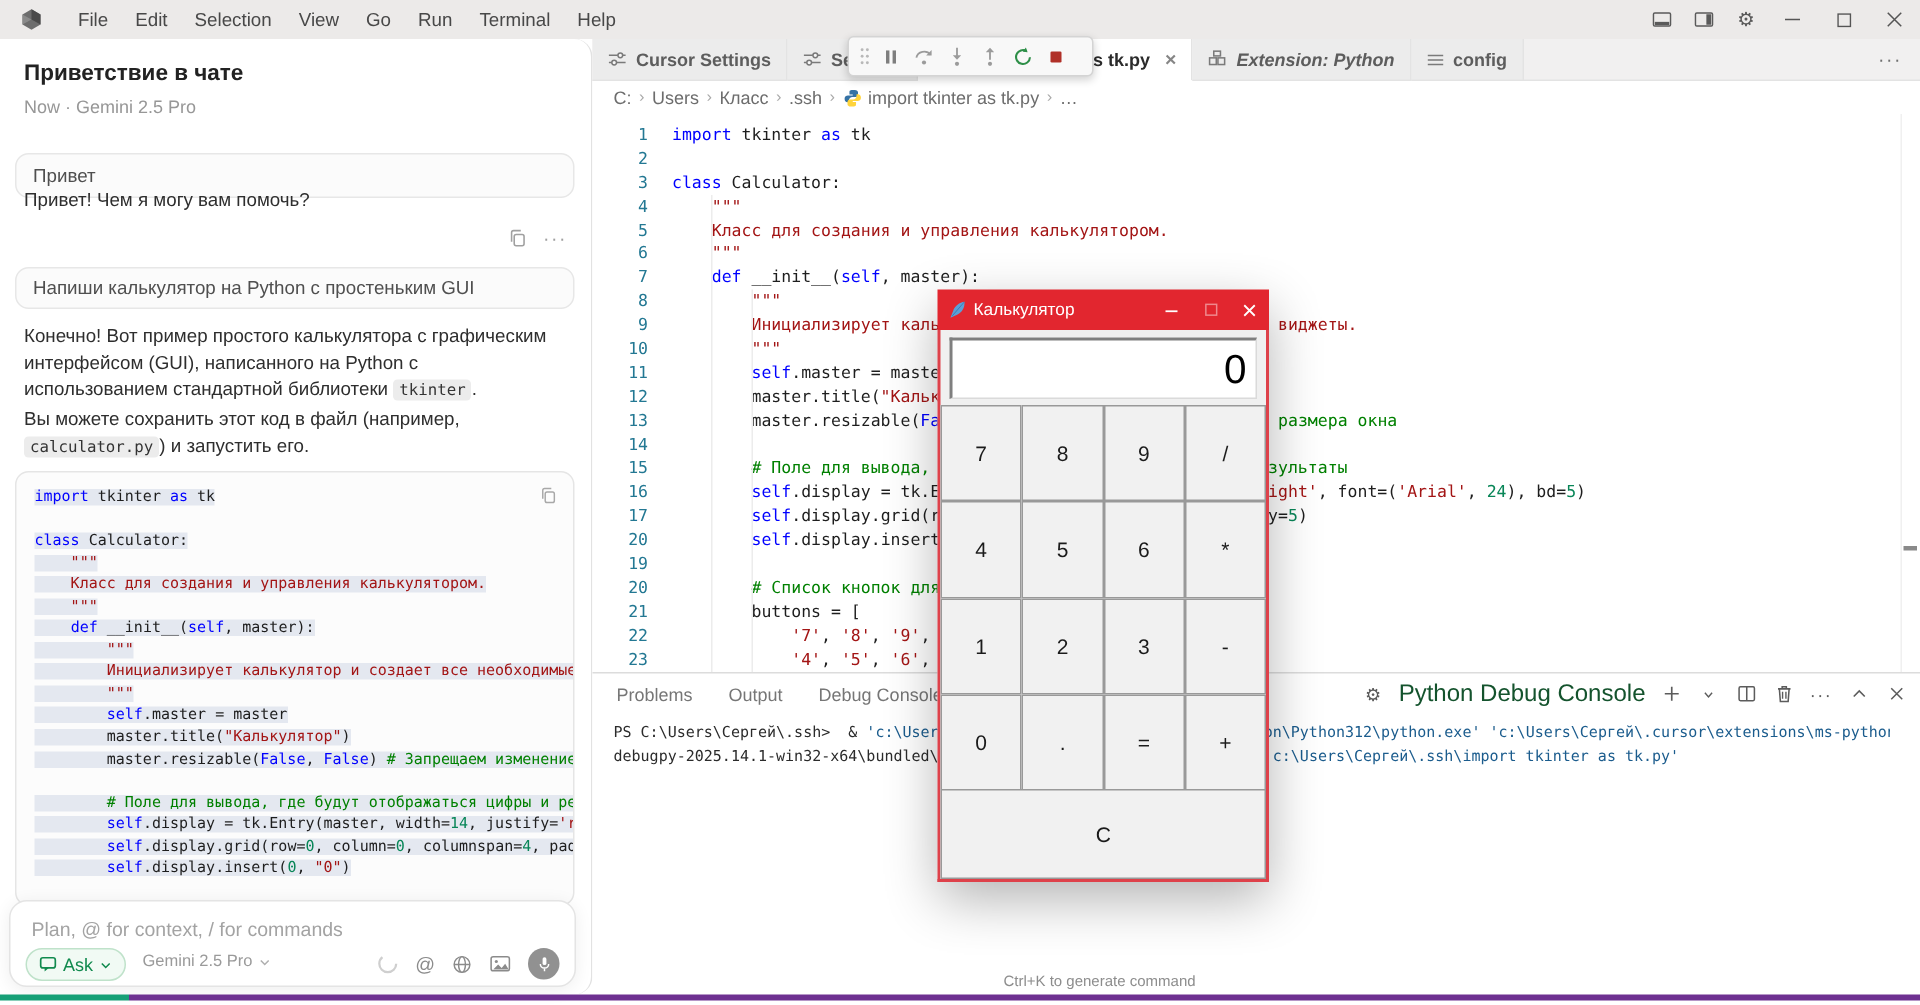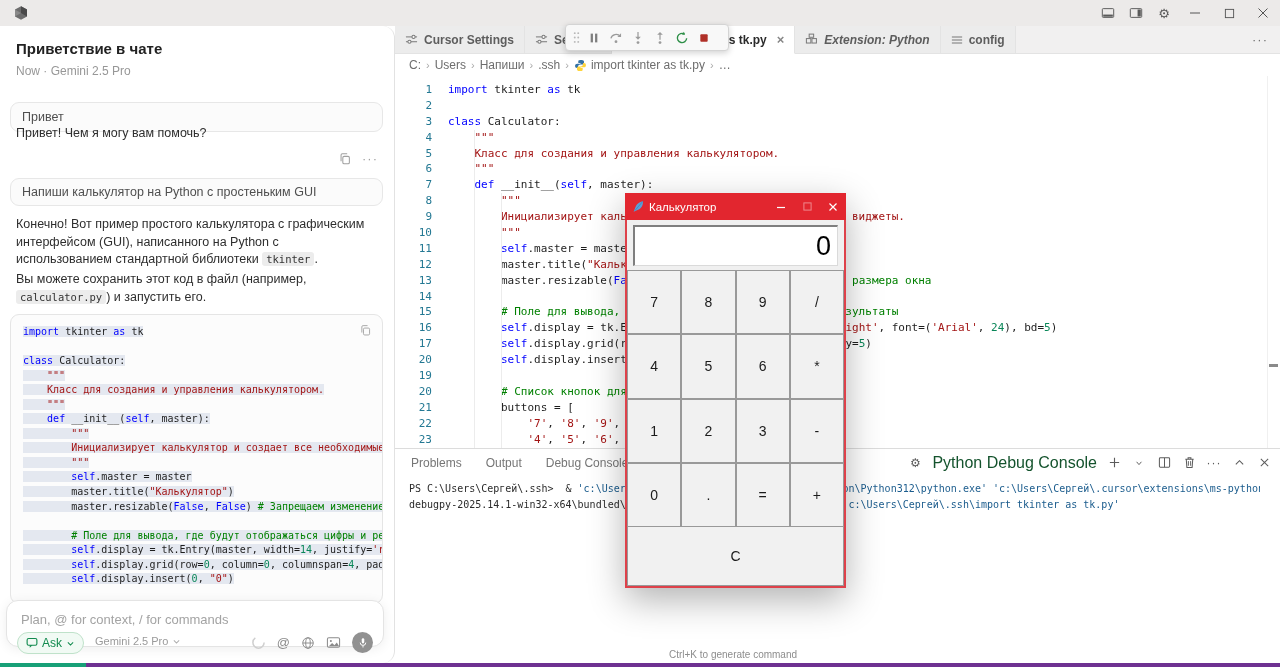--- a/index.html
+++ b/index.html
@@ -27,21 +27,21 @@
   .msg-actions { position:absolute; top:125px; right:16px; display:flex; gap:10px; align-items:center; color:#a0a0a0; }
   .reply2a { position:absolute; left:16px; top:190px; width:358px; font-size:12.5px; color:#2e2e2e; line-height:17.5px; }
   .reply2b { position:absolute; left:16px; top:245px; width:358px; font-size:12.5px; color:#2e2e2e; line-height:17.5px; }
   .inline-code { font-family:"DejaVu Sans Mono", monospace; font-size:10.5px; background:#ececec; border-radius:3px; padding:1px 4px; color:#333; }
 
   .chat-codeblock { position:absolute; left:10px; right:11px; top:288px; height:290px; border:1px solid #e5e5e5; background:#fcfcfc; border-radius:9px; overflow:hidden; padding:10px 12px; }
   .ccode-line { font-family:"DejaVu Sans Mono", monospace; font-size:10px; line-height:14.55px; white-space:pre; }
   .ccode-line .hl { background:#e4e8f0; }
   .cc-copy { position:absolute; top:9px; right:10px; }
 
-  .chat-input { position:absolute; left:6px; right:10px; top:574px; height:47px; background:#fff; border:1px solid #e4e4e4; border-radius:12px; box-shadow:0 2px 12px rgba(0,0,0,.07); }
+  .chat-input { position:absolute; left:6px; right:10px; top:574px; height:58px; background:#fff; border:1px solid #e4e4e4; border-radius:12px; box-shadow:0 2px 12px rgba(0,0,0,.07); }
   .ci-placeholder { position:absolute; left:14px; top:11px; font-size:13px; color:#a3a3a3; }
   .ask-pill { position:absolute; left:10px; top:31px; height:22px; border:1px solid #bfe2ca; background:#f1faf4; border-radius:11px; display:flex; align-items:center; gap:4px; padding:0 8px; }
   .ask-label { font-size:12px; font-weight:normal; color:#118a4e; }
   .model-sel { position:absolute; left:88px; top:34px; display:flex; align-items:center; gap:4px; font-size:11px; color:#9a9a9a; }
   .ci-icons { position:absolute; right:10px; top:31px; display:flex; align-items:center; gap:11px; color:#8b8b8b; }
   .mic-circle { width:21px; height:21px; border-radius:50%; background:#919191; display:flex; align-items:center; justify-content:center; }
   .at-glyph { font-size:13px; color:#8b8b8b; }
 
   
   .editor { position:absolute; left:395px; top:26px; right:0; height:422px; background:#fff; }
@@ -111,20 +111,30 @@
 <div class="screen">
 
   <div class="titlebar">
     <span class="logo">
       <svg viewBox="0 0 16 16" width="16" height="16">
           <path d="M8 1.2l6 3.4v6.8l-6 3.4-6-3.4V4.6z" fill="#6d6d6d"></path>
           <path d="M8 1.2v6.8l6 3.4V4.6z" fill="#4a4a4a"></path>
           <path d="M8 8L2 4.6v6.8l6-3.4z" fill="#8a8a8a"></path>
         </svg>
     </span>
+    <nav class="menubar">
+        <div class="menu-item">File</div>
+        <div class="menu-item">Edit</div>
+        <div class="menu-item">Selection</div>
+        <div class="menu-item">View</div>
+        <div class="menu-item">Go</div>
+        <div class="menu-item">Run</div>
+        <div class="menu-item">Terminal</div>
+        <div class="menu-item">Help</div>
+      </nav>
     <div class="tb-right">
       <span class="tb-ic">
         <svg viewBox="0 0 16 16" width="14" height="14">
             <rect x="1.5" y="3" width="13" height="10" rx="1" fill="none" stroke="#5a5a5a" stroke-width="1.1"></rect>
             <rect x="2.5" y="9.8" width="11" height="2.4" fill="#5a5a5a"></rect>
           </svg>
       </span>
       <span class="tb-ic">
         <svg viewBox="0 0 16 16" width="14" height="14">
             <rect x="1.5" y="3" width="13" height="10" rx="1" fill="none" stroke="#5a5a5a" stroke-width="1.1"></rect>
@@ -329,21 +339,21 @@
     <div class="breadcrumb">
         <span class="crumb">
           <span>C:</span>
         </span>
         <span class="crumb-sep">›</span>
         <span class="crumb">
           <span>Users</span>
         </span>
         <span class="crumb-sep">›</span>
         <span class="crumb">
-          <span>Напиши</span>
+          <span>Класс</span>
         </span>
         <span class="crumb-sep">›</span>
         <span class="crumb">
           <span>.ssh</span>
         </span>
         <span class="crumb-sep">›</span>
         <span class="crumb">
           <span>
             <svg viewBox="0 0 16 16" width="13" height="13">
               <path fill="#3572a5" d="M7.9 1.2c-2.7 0-2.6 1.2-2.6 1.9v1.8h2.7v.8H4.1C2.6 5.7 1.3 6.6 1.3 8.4c0 1.8.9 2.8 2.4 2.8h1.2V9.6c0-1.5 1.3-2.7 2.8-2.7h2.7c1 0 1.9-.8 1.9-1.9V3.1c0-1-.9-1.9-2.7-1.9z"></path>

